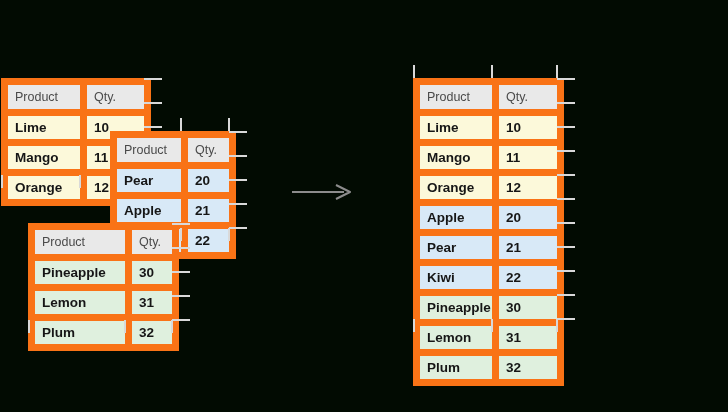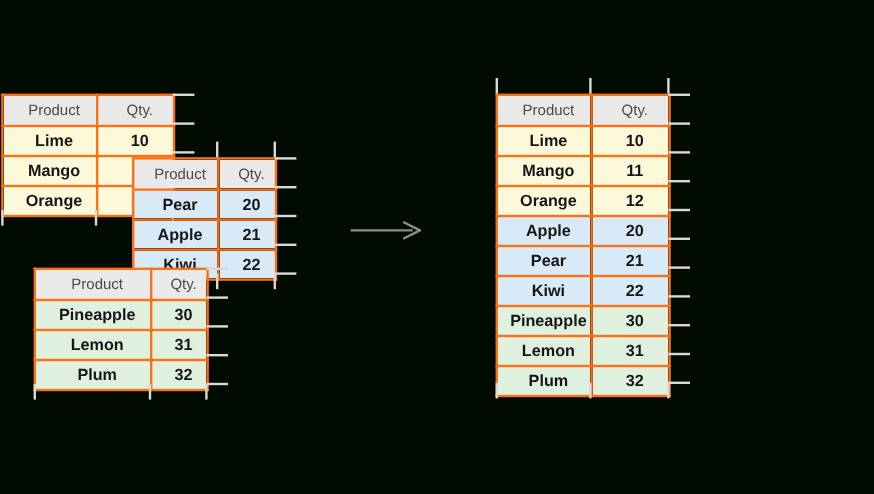--- a/index.html
+++ b/index.html
@@ -16,23 +16,23 @@
     font-family: "Liberation Sans", "DejaVu Sans", sans-serif;
   }
   .tbl {
     position: absolute;
   }
   .tbl table {
     border-collapse: collapse;
     table-layout: fixed;
   }
   .tbl th, .tbl td {
-    border: 2px solid #f97316;
+    border: 7px solid #f97316;
     padding: 0 0 0 7px;
-    text-align: center;
+    text-align: left;
     vertical-align: middle;
     overflow: hidden;
     white-space: nowrap;
   }
   .tbl th {
     height: 24px;
     background: #e9e9e9;
     color: #4a4a4a;
     font-weight: 400;
     font-size: 12.5px;

